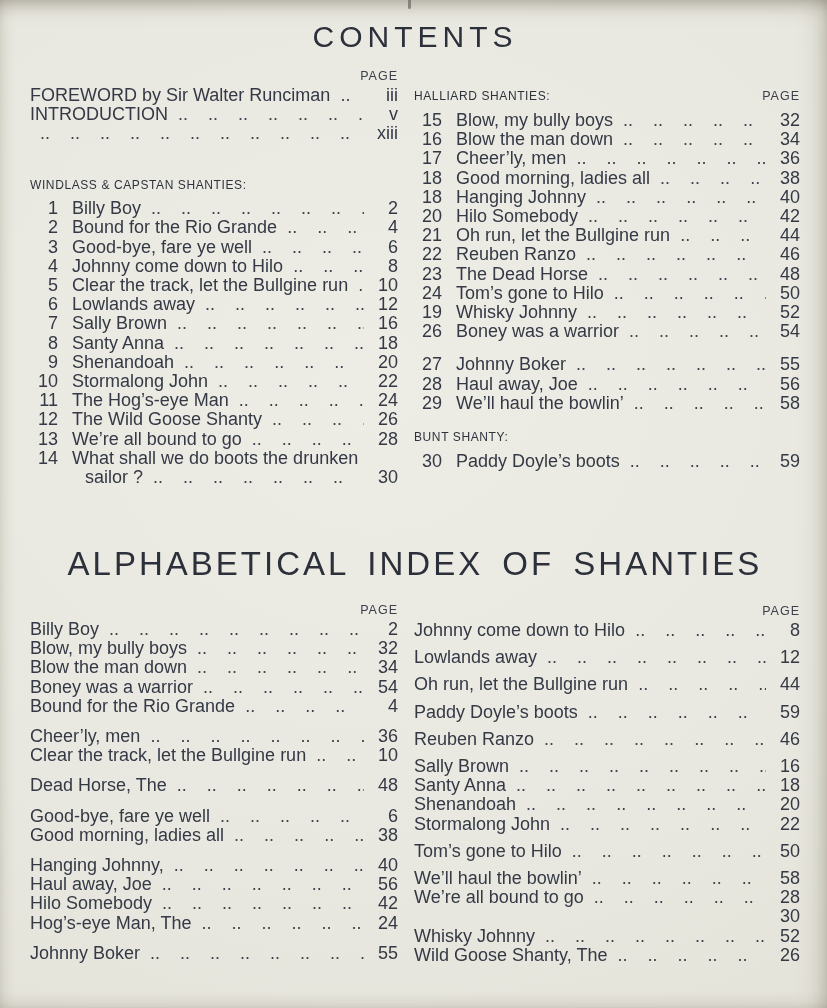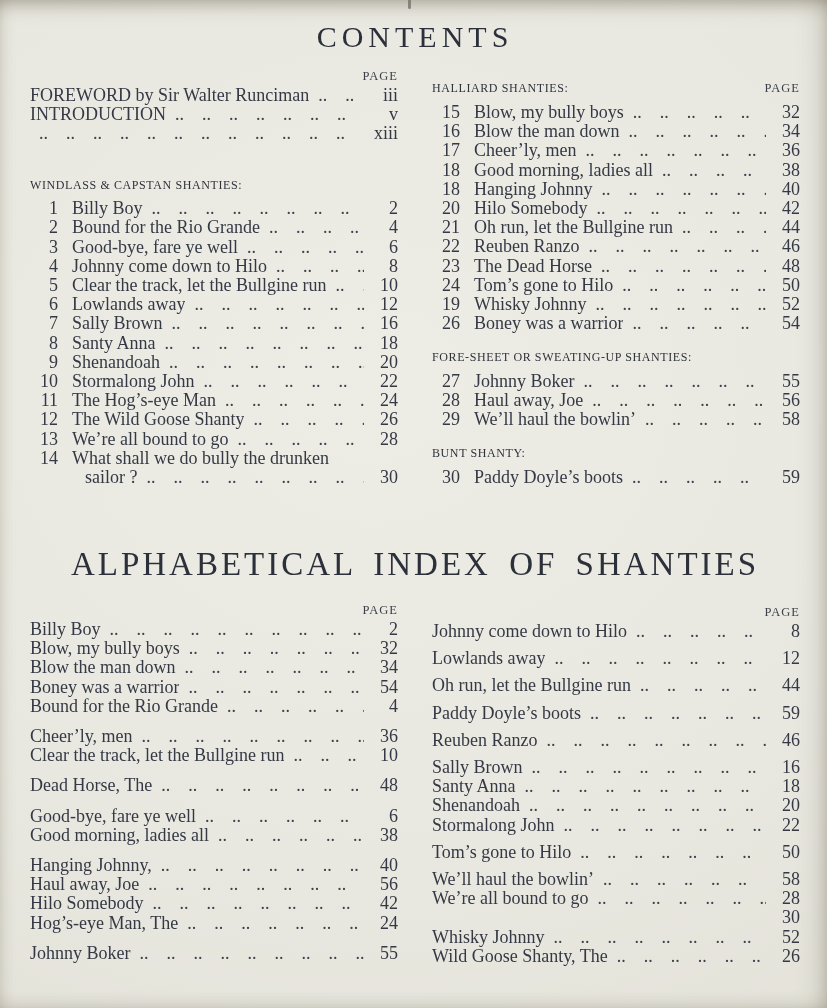--- a/index.html
+++ b/index.html
@@ -3,21 +3,21 @@
 <meta charset="utf-8">
 <style>
   html,body{margin:0;padding:0;background:#b8b4aa;}
   .paper{
     position:relative;
     width:827px;height:1008px;
     margin:0 auto;
     box-sizing:border-box;
     overflow:hidden;
     color:#343945;
-    font-family:Liberation Serif, serif;
+    font-family:Liberation Sans, sans-serif;
     background:
       radial-gradient(130% 95% at 45% 38%, #edece5 0%, #e9e8e0 52%, #e0ded4 100%);
     box-shadow:
       inset 0 14px 22px -14px rgba(100,90,70,.6),
       inset -16px 0 30px -18px rgba(100,90,70,.45),
       inset 0 -12px 20px -16px rgba(100,90,70,.3),
       inset 12px 0 20px -17px rgba(100,90,70,.28);
   }
   .scan-mark{
     position:absolute;left:408px;top:0;width:3px;height:9px;
@@ -26,21 +26,21 @@
   .contents-block{position:absolute;left:30px;right:27px;top:20px;}
   .index-block{position:absolute;left:30px;right:27px;top:544px;}
   h1.doc-title{
     margin:0 0 16px 0;text-align:center;font-weight:normal;
     font-size:30px;line-height:34px;letter-spacing:5px;color:#2c303a;
   }
   h2.doc-title{
     margin:0 0 20px 0;text-align:center;font-weight:normal;
     font-size:33px;line-height:40px;letter-spacing:3px;word-spacing:7px;color:#2c303a;
   }
-  .cols{display:flex;gap:34px;align-items:flex-end;}
+  .cols{display:flex;gap:16px;align-items:center;}
   .col-left{width:368px;flex:none;}
   .col-right{flex:1;min-width:0;}
   .page-label{
     text-align:right;font-size:12.5px;line-height:13px;letter-spacing:1px;
     color:#3a3f4a;margin-bottom:3px;
   }
   .row{
     display:flex;align-items:baseline;
     font-size:18px;line-height:19.2px;white-space:nowrap;
   }
@@ -172,21 +172,21 @@
                 <span class="pg">26</span>
               </div>
               <div class="row">
                 <span class="num">13</span>
                 <span class="title">We’re all bound to go</span>
                 <span class="leader"></span>
                 <span class="pg">28</span>
               </div>
               <div class="row">
                 <span class="num">14</span>
-                <span class="title grow">What shall we do bully the drunken</span>
+                <span class="title grow">What shall we do boots the drunken</span>
               </div>
               <div class="row wrap">
                 <span class="num"></span>
                 <span class="title">sailor ?</span>
                 <span class="leader"></span>
                 <span class="pg">30</span>
               </div>
             </div>
           </div>
       </div>
@@ -263,23 +263,20 @@
               <span class="pg">52</span>
             </div>
             <div class="row">
               <span class="num">26</span>
               <span class="title">Boney was a warrior</span>
               <span class="leader"></span>
               <span class="pg">54</span>
             </div>
           </div>
           <div class="section">
-            <div class="heading-row">
-              <span class="heading">FORE-SHEET OR SWEATING-UP SHANTIES:</span>
-            </div>
             <div class="row">
               <span class="num">27</span>
               <span class="title">Johnny Boker</span>
               <span class="leader"></span>
               <span class="pg">55</span>
             </div>
             <div class="row">
               <span class="num">28</span>
               <span class="title">Haul away, Joe</span>
               <span class="leader"></span>

